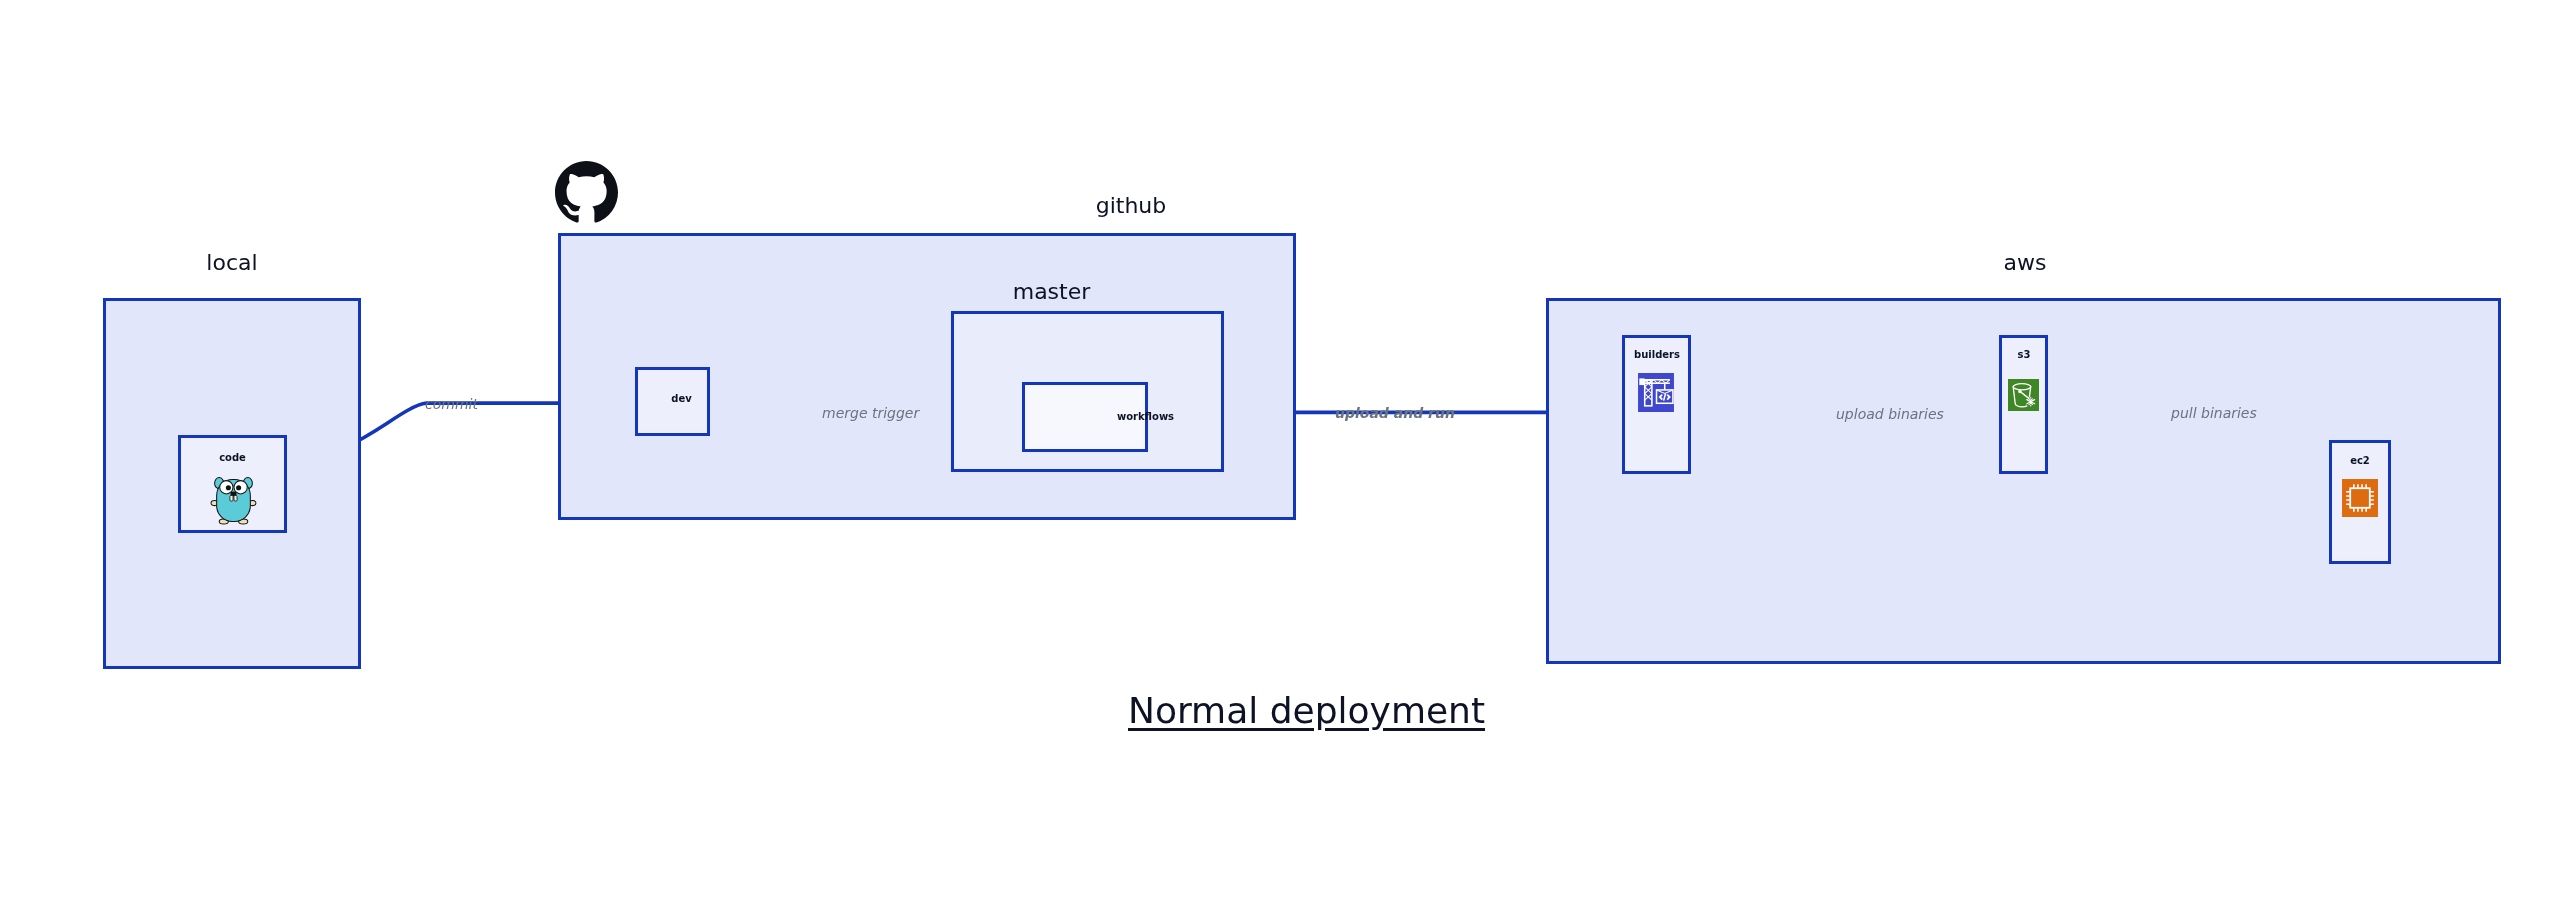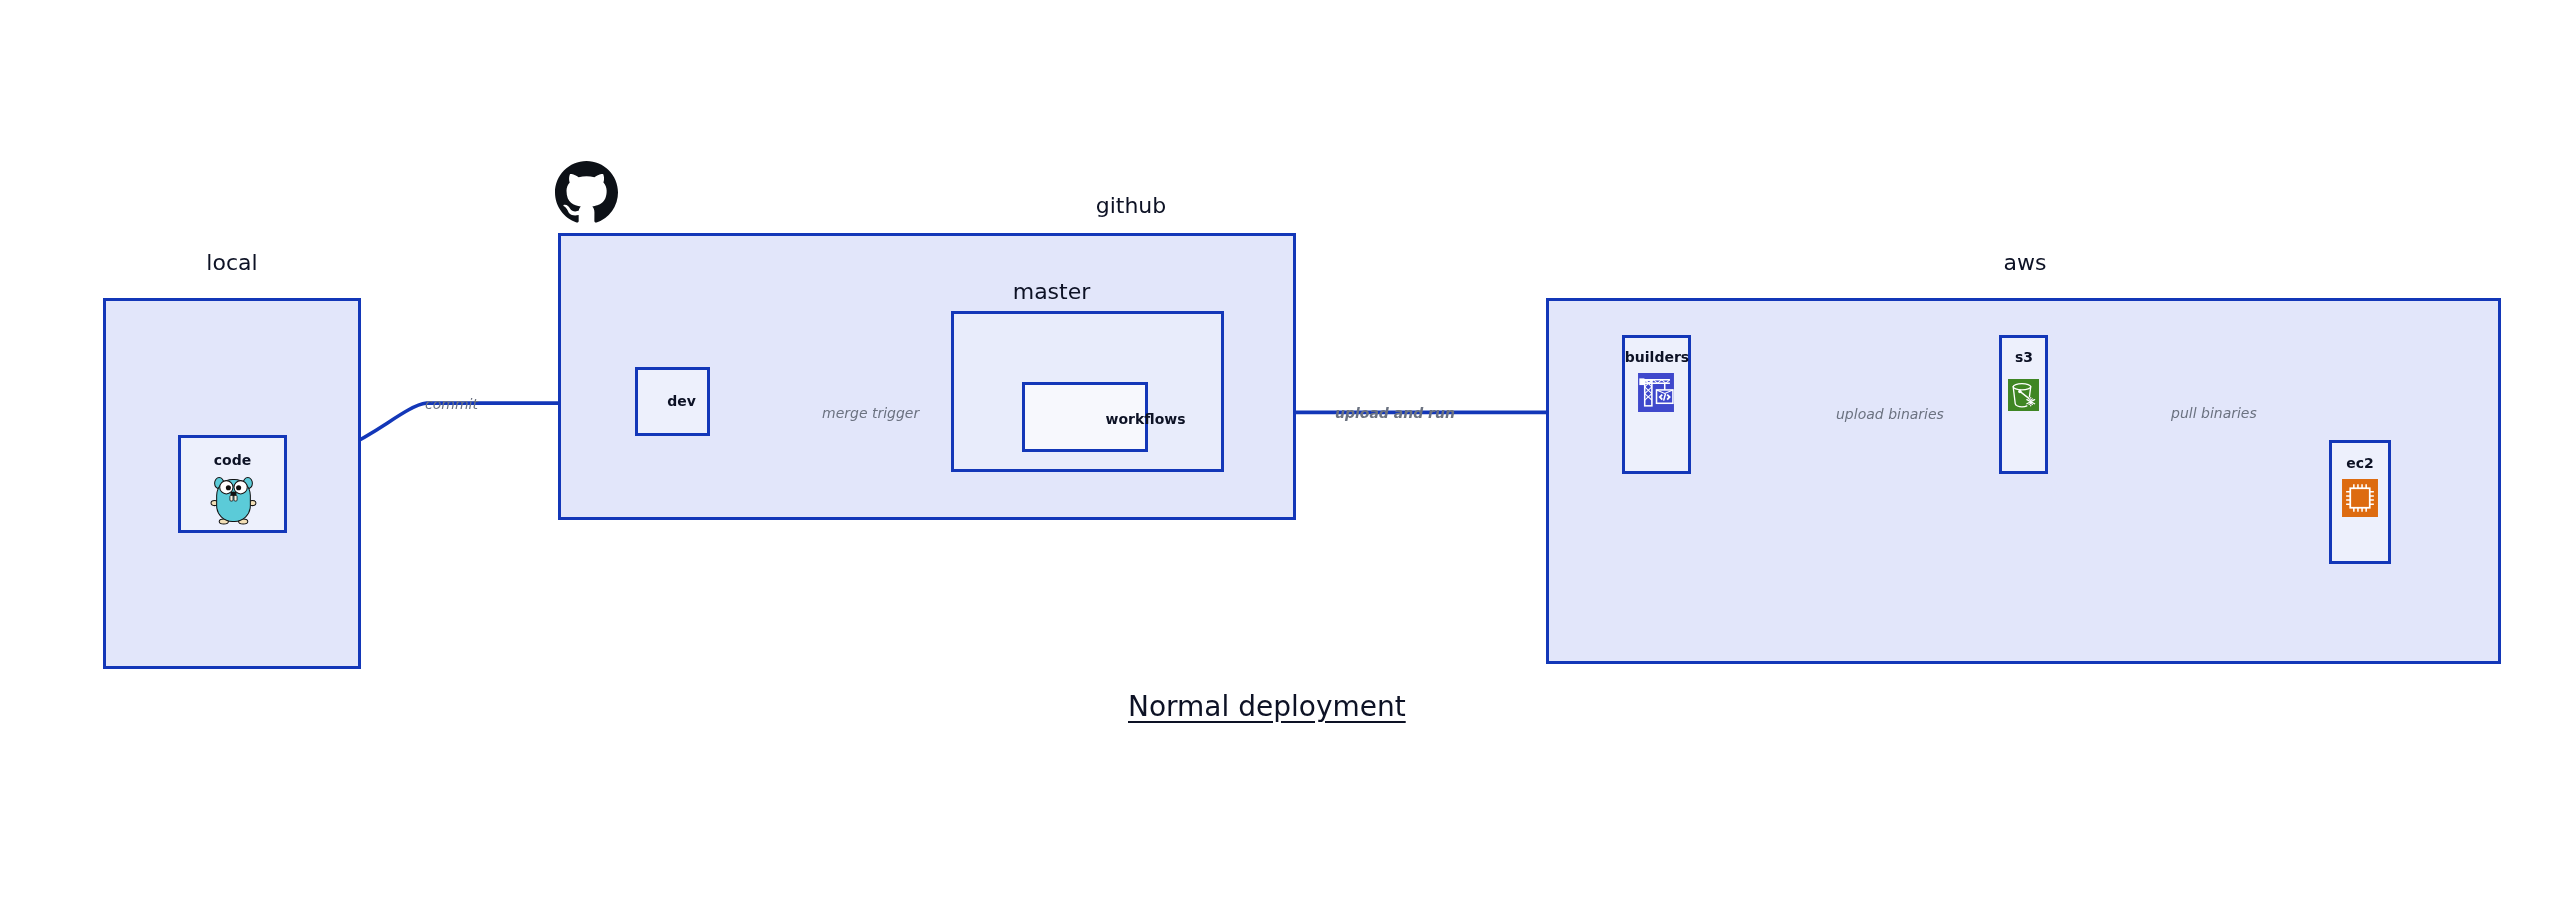--- a/index.html
+++ b/index.html
@@ -49,41 +49,41 @@
     color: #0d1225;
     font-size: 22px;
     font-weight: 400;
     text-align: center;
     white-space: nowrap;
     line-height: 1;
   }
   .node-title {
     position: absolute;
     color: #0d1225;
-    font-size: 14px;
+    font-size: 10px;
     font-weight: 700;
     text-align: center;
     white-space: nowrap;
     line-height: 1;
   }
   .edge-label {
     position: absolute;
     color: #6b7280;
     font-size: 14px;
     font-style: italic;
     font-weight: 400;
     white-space: nowrap;
     line-height: 1;
     background: transparent;
   }
 
   .caption {
     position: absolute;
     color: #0d1225;
-    font-size: 28px;
+    font-size: 36px;
     font-weight: 400;
     text-decoration: underline;
     text-underline-offset: 5.2px;
     white-space: nowrap;
     line-height: 1;
   }
 
   
   .icon-tile {
     position: absolute;

